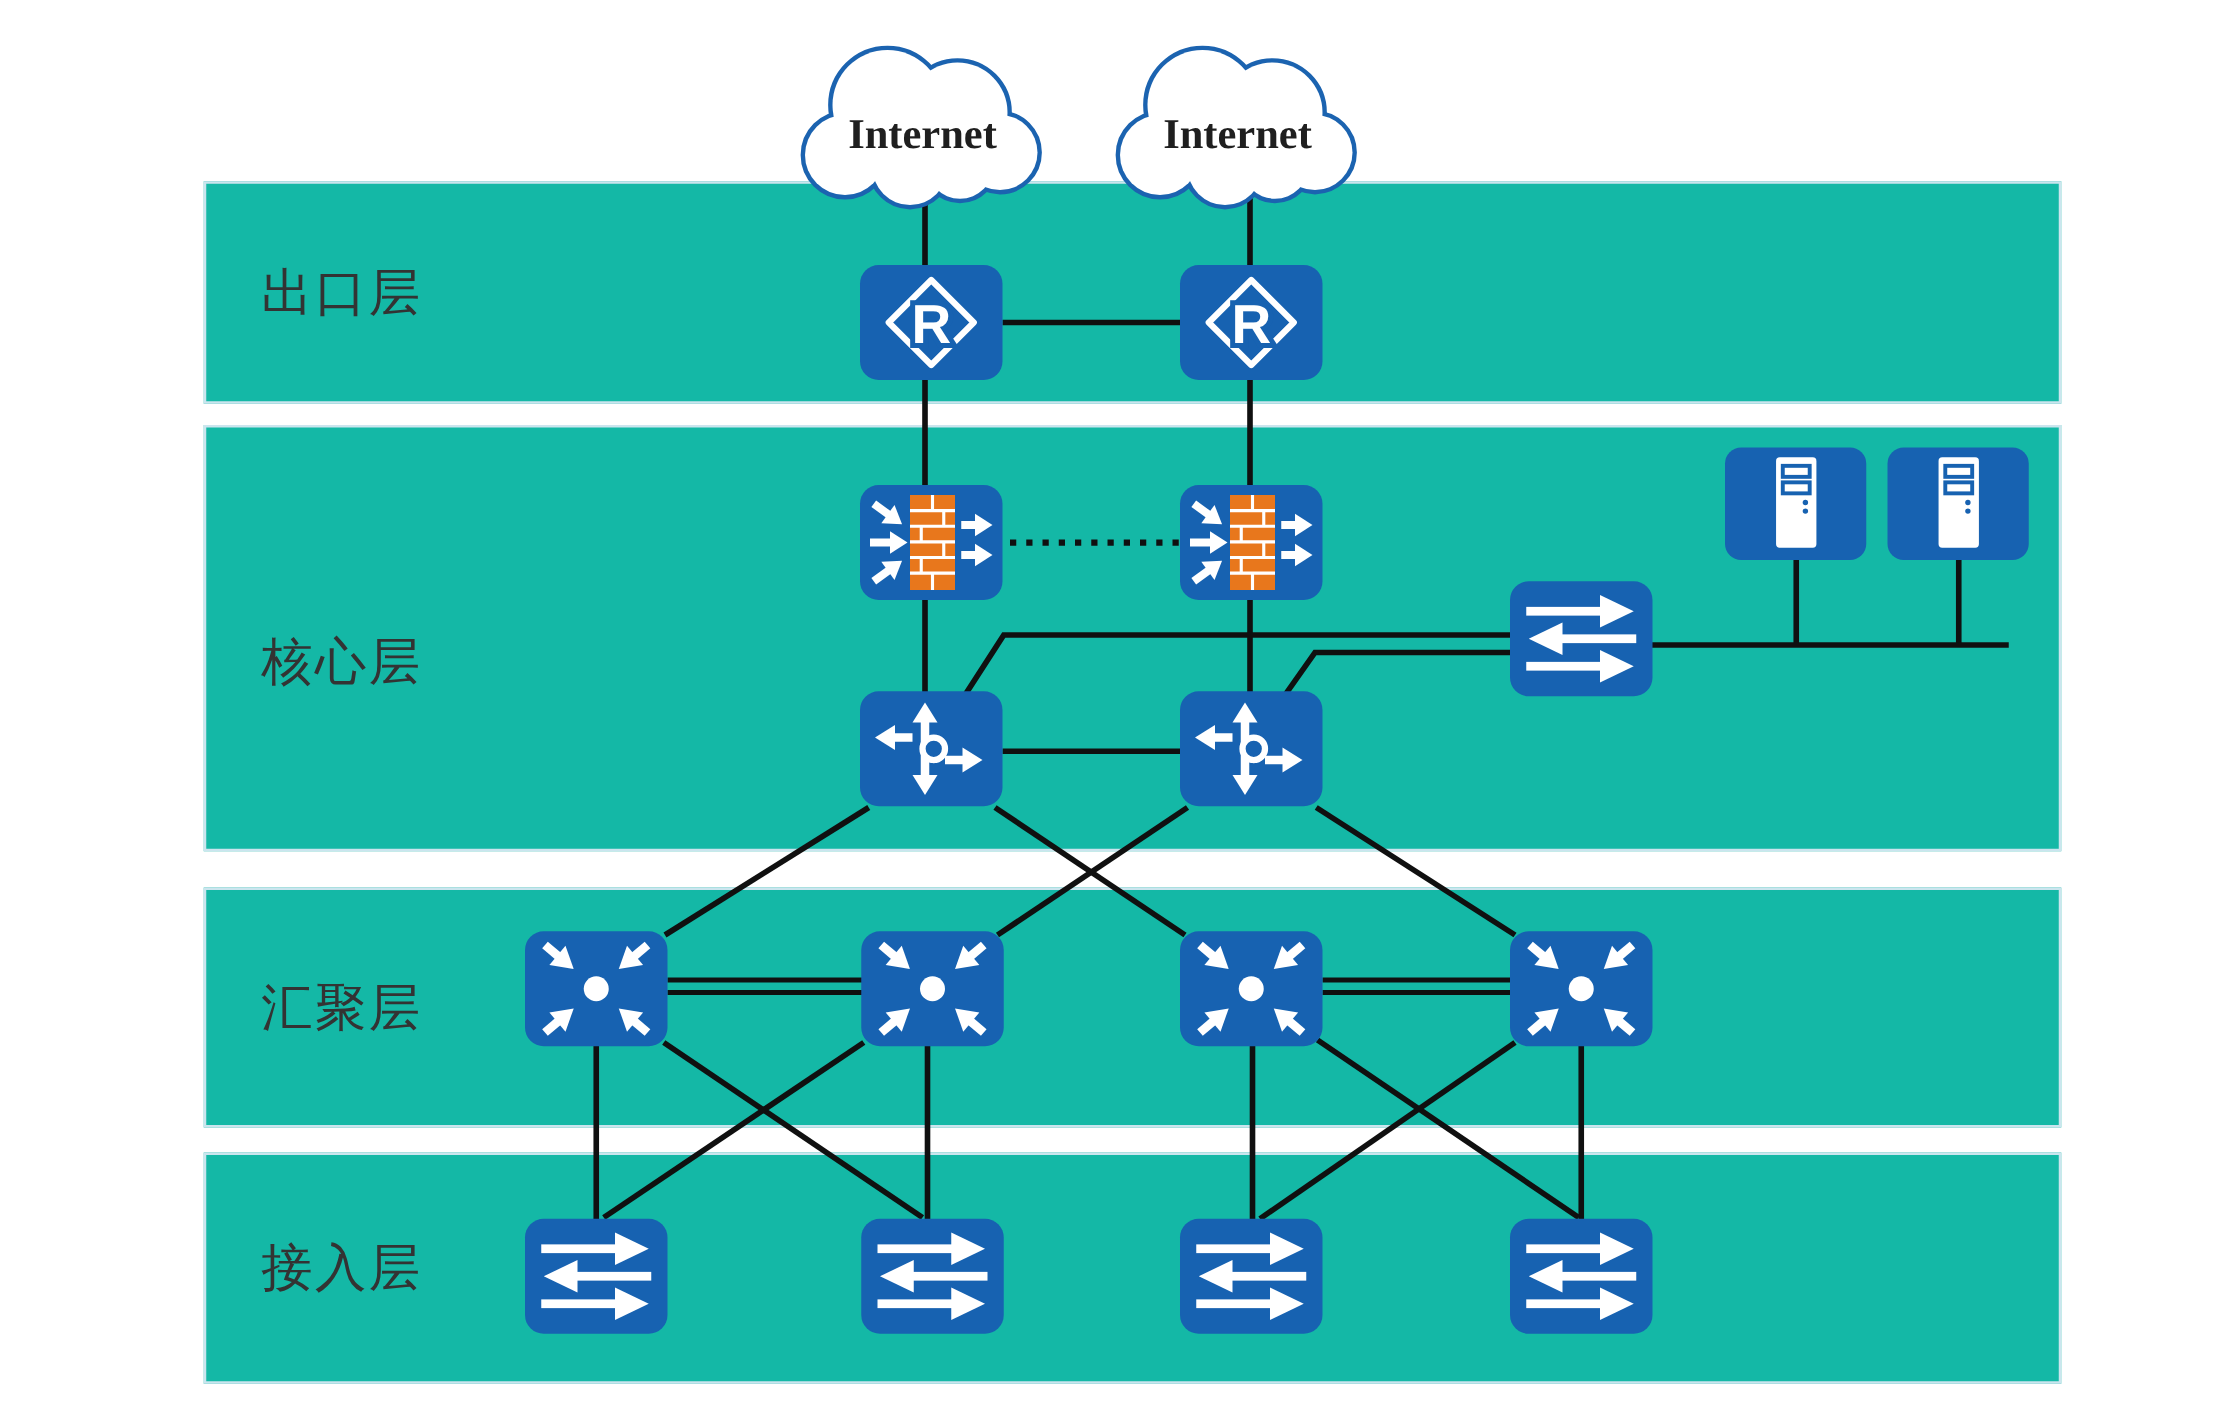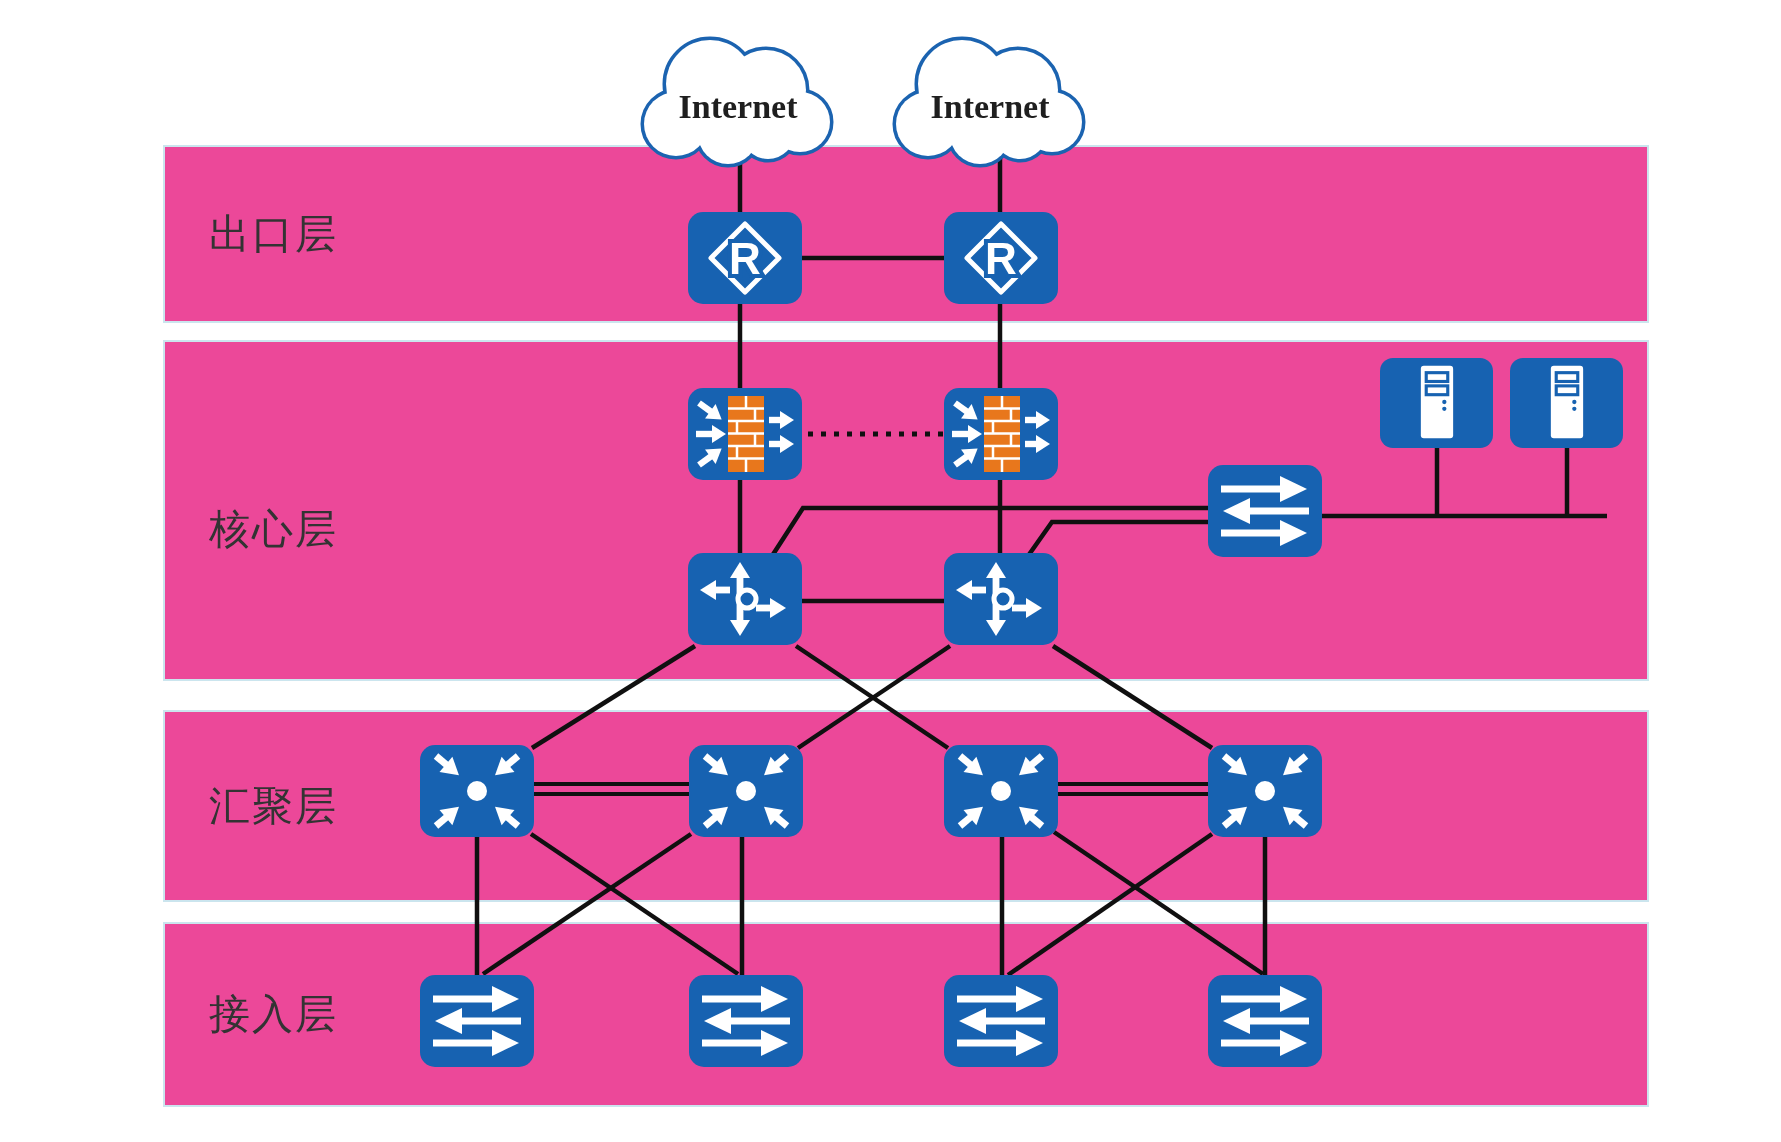--- a/index.html
+++ b/index.html
@@ -2,21 +2,21 @@
 <html><head>
 <meta charset="utf-8">
 <style>
   html,body{margin:0;padding:0;background:#fff;}
   .canvas{
     position:relative;width:1781px;height:1142px;background:#fff;overflow:hidden;
     font-family:"Liberation Sans","DejaVu Sans",sans-serif;
   }
   .band{
     position:absolute;left:163px;width:1486px;
-    background:#ec4899;border:2px solid #cbe5ee;box-sizing:border-box;
+    background:#14b8a6;border:2px solid #cbe5ee;box-sizing:border-box;
     display:flex;align-items:center;z-index:0;
   }
   .band-egress{top:145px;height:178px;}
   .band-core{top:340px;height:341px;}
   .band-agg{top:710px;height:192px;}
   .band-access{top:922px;height:185px;}
   .band-label{
     font-size:41px;color:#333;padding-left:44px;letter-spacing:2px;font-weight:500;
   }
   .band-core .band-label{margin-top:38px;}

